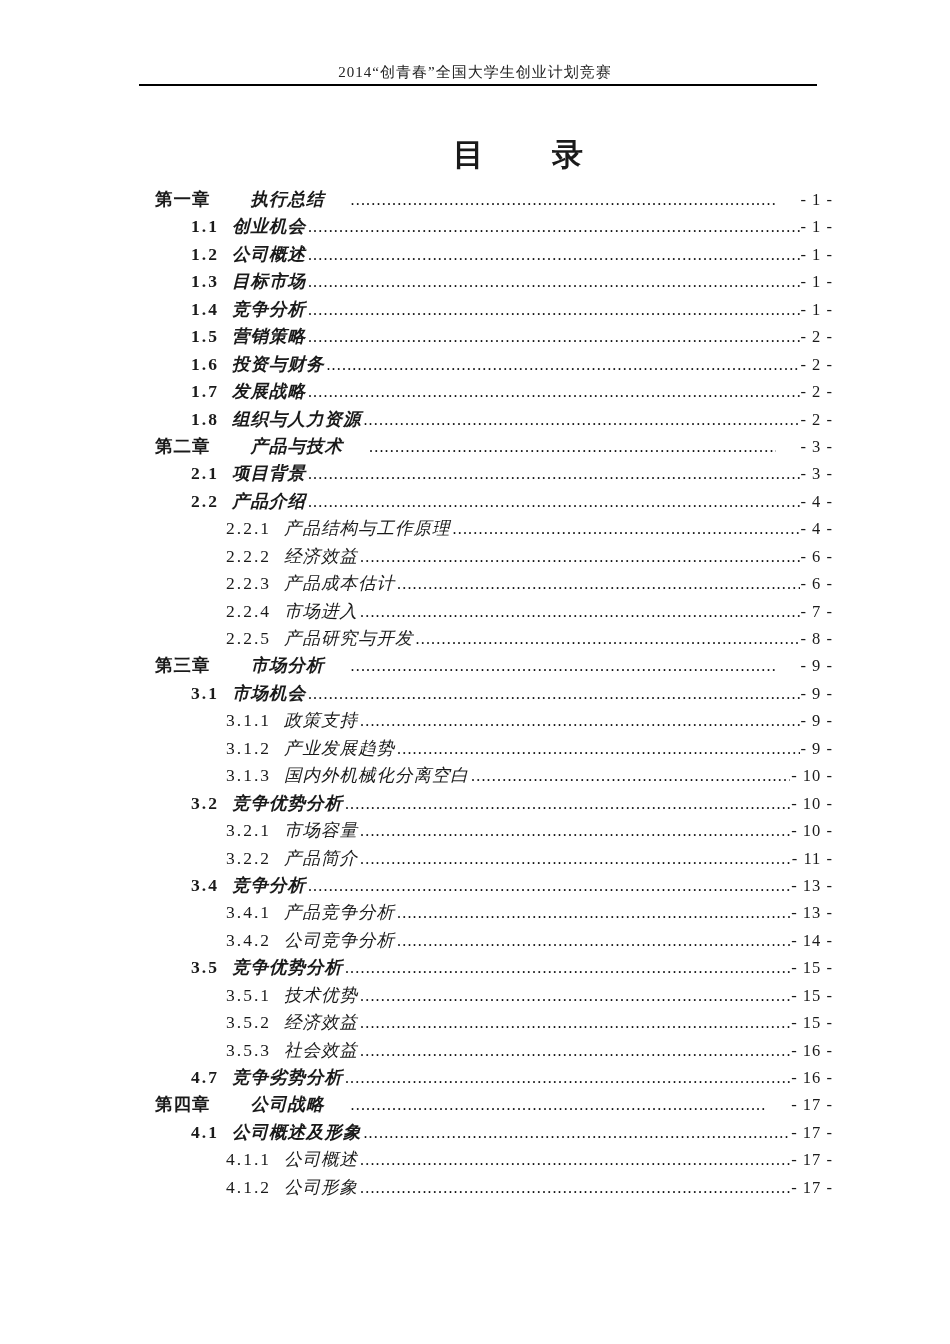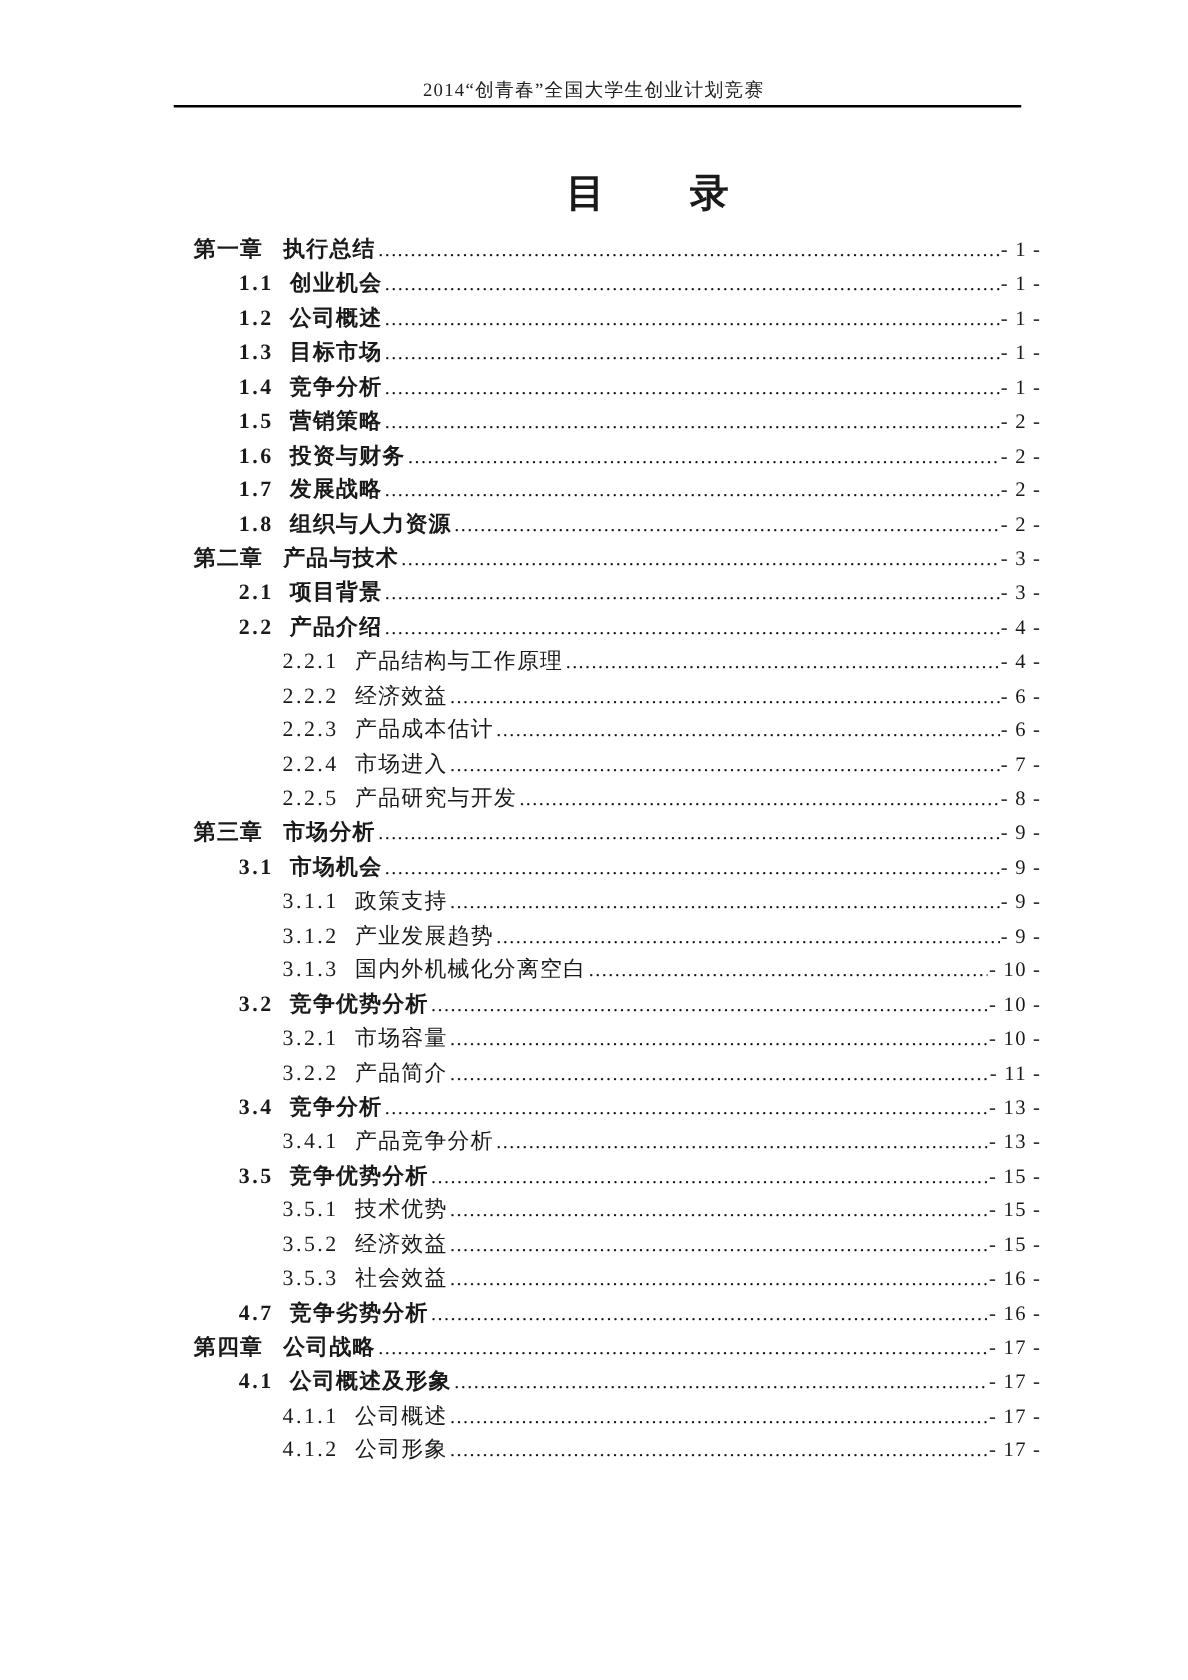--- a/index.html
+++ b/index.html
@@ -58,34 +58,35 @@
     width: 678px;
   }
   .toc-row {
     display: flex;
     align-items: baseline;
     height: 27.45px;
     font-size: 17.5px;
     line-height: 27.45px;
     white-space: nowrap;
   }
-  .toc-row.level-1 { font-weight: bold; padding-left: 0; }
+  .toc-row.level-1 { font-weight: bold; padding-left: 0; gap: 24px; }
   .toc-row.level-2 { font-weight: bold; padding-left: 36px; }
   .toc-row.level-3 { font-weight: normal; padding-left: 71px; }
   .toc-num {
     white-space: nowrap;
     letter-spacing: 2px;
     margin-right: 13px;
     flex: 0 0 auto;
   }
   .level-1 .toc-num { letter-spacing: 1px; margin-right: 16px; }
   .toc-text {
     white-space: nowrap;
     letter-spacing: 1px;
     flex: 0 0 auto;
+    font-style: italic;
   }
   .toc-leader {
     flex: 1 1 auto;
     overflow: hidden;
     white-space: nowrap;
     margin: 0 1px 0 2px;
     min-width: 10px;
     font-weight: normal;
   }
   .toc-leader::after {
@@ -268,20 +269,26 @@
         <span class="toc-text">竞争分析</span>
         <span class="toc-leader"></span>
         <span class="toc-page">- 13 -</span>
       </div>
       <div class="toc-row level-3">
         <span class="toc-num">3.4.1</span>
         <span class="toc-text">产品竞争分析</span>
         <span class="toc-leader"></span>
         <span class="toc-page">- 13 -</span>
       </div>
+      <div class="toc-row level-3">
+        <span class="toc-num">3.4.2</span>
+        <span class="toc-text">公司竞争分析</span>
+        <span class="toc-leader"></span>
+        <span class="toc-page">- 14 -</span>
+      </div>
       <div class="toc-row level-2">
         <span class="toc-num">3.5</span>
         <span class="toc-text">竞争优势分析</span>
         <span class="toc-leader"></span>
         <span class="toc-page">- 15 -</span>
       </div>
       <div class="toc-row level-3">
         <span class="toc-num">3.5.1</span>
         <span class="toc-text">技术优势</span>
         <span class="toc-leader"></span>

